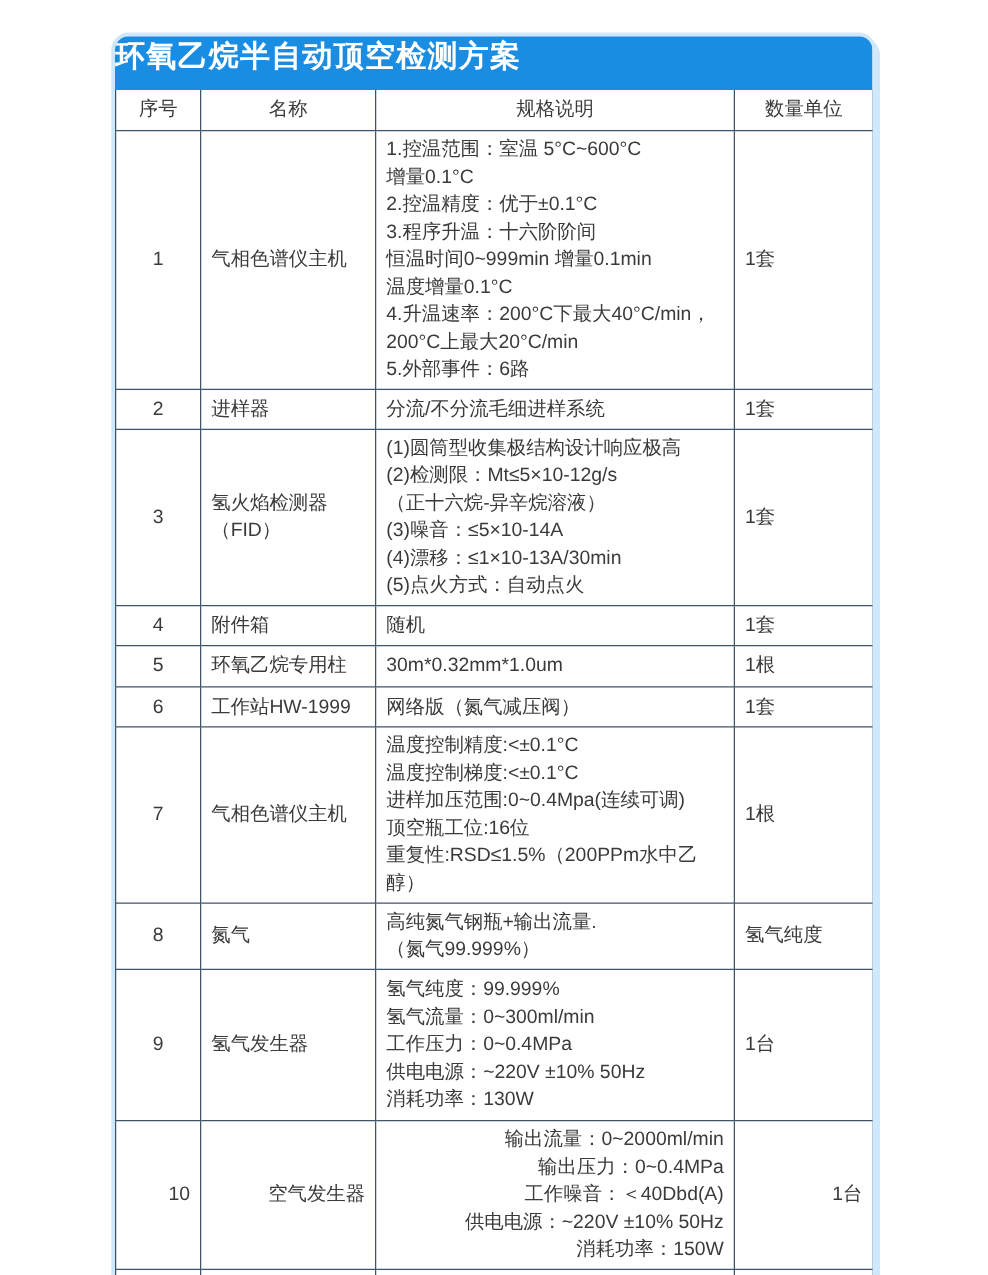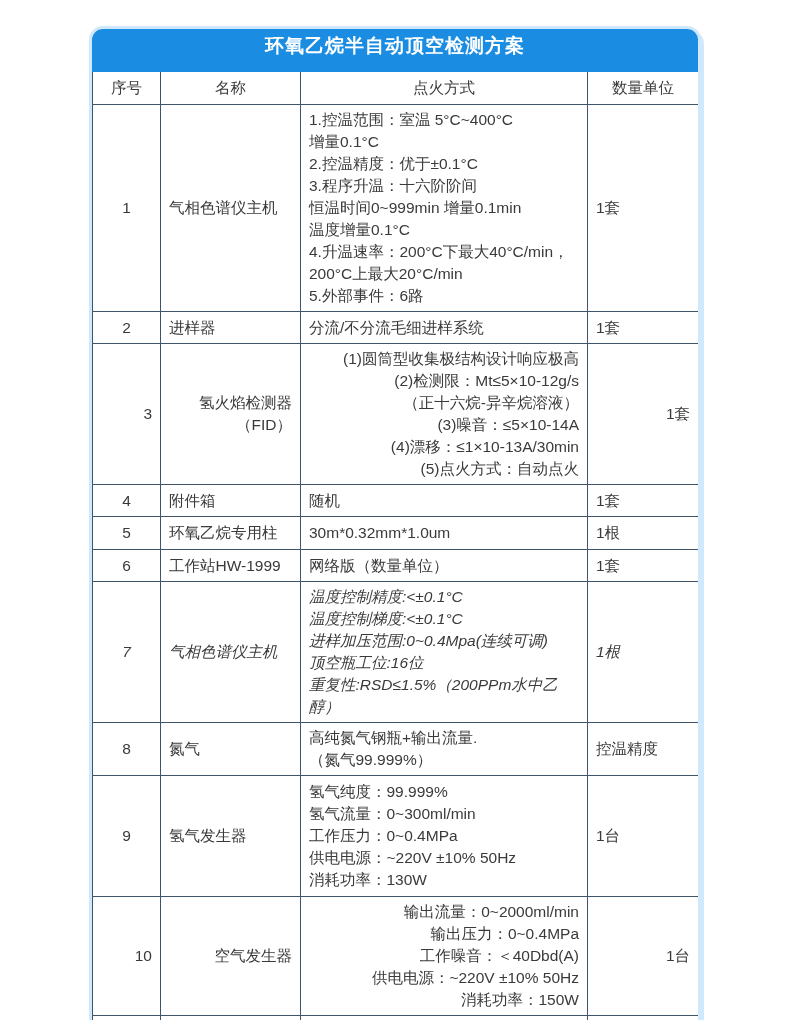--- a/index.html
+++ b/index.html
@@ -17,22 +17,22 @@
     border-radius: 14px;
     box-shadow: 3px 4px 0 #cfe8fb;
     overflow: hidden;
     background: #ffffff;
   }
   .title-bar {
     background: #1a8ce2;
     color: #ffffff;
     height: 43px;
     line-height: 34px;
-    text-align: center;
-    font-size: 19px;
+    text-align: left;
+    font-size: 24px;
     font-weight: bold;
     letter-spacing: 1px;
   }
   table.spec-table {
     width: 100%;
     border-collapse: collapse;
     table-layout: fixed;
     font-size: 15.5px;
     color: #3a3a3a;
   }
@@ -55,25 +55,25 @@
     height: 28px;
     padding: 2px 8px;
     border-top: none;
   }
   table.spec-table th:first-child { text-align: center; }
   td.cell-no { text-align: center; }
   td.cell-spec { white-space: pre-line; }
   
   tr.r1  td { height: 189px; }
   tr.r2  td { height: 23px; }
-  tr.r3  td { height: 125px; text-align: right; }
+  tr.r3  td { height: 125px; }
   tr.r4  td { height: 23px; }
   tr.r5  td { height: 24px; }
   tr.r6  td { height: 23px; }
-  tr.r7  td { height: 111px; font-style: italic; }
+  tr.r7  td { height: 111px; }
   tr.r8  td { height: 44px; }
   tr.r9  td { height: 112px; }
   tr.r10 td { height: 99px; text-align: right; }
   tr.r11 td { height: 24px; }
 </style>
 </head>
 <body>
 
 <div class="card">
   <div class="title-bar">环氧乙烷半自动顶空检测方案</div>
@@ -81,29 +81,29 @@
     <colgroup>
       <col class="c-no">
         <col class="c-name">
         <col class="c-spec">
         <col class="c-qty">
     </colgroup>
     <thead>
       <tr>
         <th>序号</th>
         <th>名称</th>
-        <th>点火方式</th>
+        <th>规格说明</th>
         <th>数量单位</th>
       </tr>
     </thead>
     <tbody>
       <tr class="r1">
         <td class="cell-no">1</td>
         <td class="cell-name">气相色谱仪主机</td>
-        <td class="cell-spec">1.控温范围：室温 5°C~400°C
+        <td class="cell-spec">1.控温范围：室温 5°C~600°C
 增量0.1°C
 2.控温精度：优于±0.1°C
 3.程序升温：十六阶阶间
 恒温时间0~999min 增量0.1min
 温度增量0.1°C
 4.升温速率：200°C下最大40°C/min，
 200°C上最大20°C/min
 5.外部事件：6路</td>
         <td class="cell-qty">1套</td>
       </tr>
@@ -132,39 +132,39 @@
       </tr>
       <tr class="r5">
         <td class="cell-no">5</td>
         <td class="cell-name">环氧乙烷专用柱</td>
         <td class="cell-spec">30m*0.32mm*1.0um</td>
         <td class="cell-qty">1根</td>
       </tr>
       <tr class="r6">
         <td class="cell-no">6</td>
         <td class="cell-name">工作站HW-1999</td>
-        <td class="cell-spec">网络版（数量单位）</td>
+        <td class="cell-spec">网络版（氮气减压阀）</td>
         <td class="cell-qty">1套</td>
       </tr>
       <tr class="r7">
         <td class="cell-no">7</td>
         <td class="cell-name">气相色谱仪主机</td>
         <td class="cell-spec">温度控制精度:&lt;±0.1°C
 温度控制梯度:&lt;±0.1°C
 进样加压范围:0~0.4Mpa(连续可调)
 顶空瓶工位:16位
 重复性:RSD≤1.5%（200PPm水中乙醇）</td>
         <td class="cell-qty">1根</td>
       </tr>
       <tr class="r8">
         <td class="cell-no">8</td>
         <td class="cell-name">氮气</td>
         <td class="cell-spec">高纯氮气钢瓶+输出流量.
 （氮气99.999%）</td>
-        <td class="cell-qty">控温精度</td>
+        <td class="cell-qty">氢气纯度</td>
       </tr>
       <tr class="r9">
         <td class="cell-no">9</td>
         <td class="cell-name">氢气发生器</td>
         <td class="cell-spec">氢气纯度：99.999%
 氢气流量：0~300ml/min
 工作压力：0~0.4MPa
 供电电源：~220V ±10% 50Hz
 消耗功率：130W</td>
         <td class="cell-qty">1台</td>

